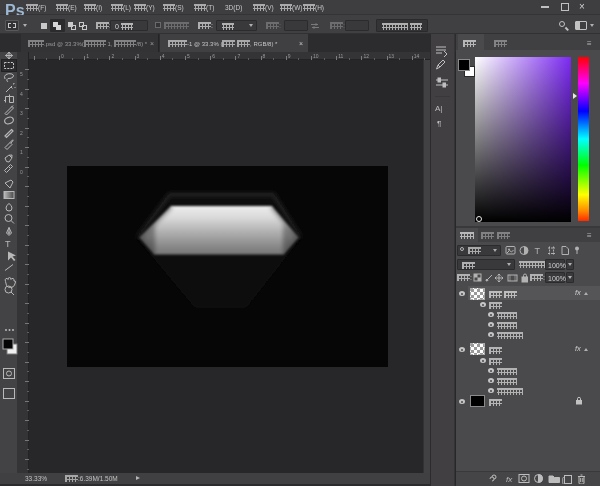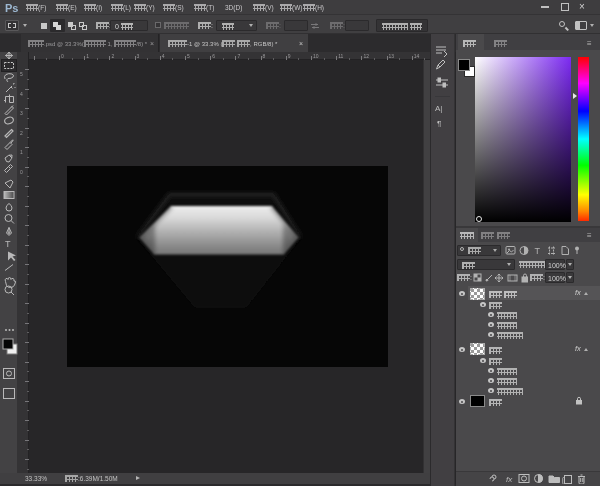--- a/index.html
+++ b/index.html
@@ -9,21 +9,21 @@
  background-image:repeating-linear-gradient(to bottom,currentColor 0 1px,transparent 1px 3px),repeating-linear-gradient(to right,currentColor 0 1px,transparent 1px 3px);background-position:0 1px,1px 0;}
 .box{background:#39383a;border:1px solid #2b2a2c;border-radius:1px;}
 .eye{width:6px;height:5px;background:#c6c6c6;border-radius:50%;}
 .eye:after{content:"";position:absolute;left:2px;top:1.5px;width:2px;height:2px;background:#4a494b;border-radius:50%;}
 .chk{width:15px;height:12px;border:1px dashed #aaa;background:repeating-conic-gradient(#fff 0 25%,#9a9a9a 0 50%) 0 0/6px 6px;}
 </style></head>
 <body>
 <div id="app">
 
 <div class="abs" style="left:0;top:0;width:600px;height:15px;background:#3e3d3f;border-bottom:1px solid #343335;"></div>
-<div class="abs" style="left:5px;top:2px;width:13px;height:11px;font-size:11px;font-weight:bold;color:#9db8d2;">Ps</div>
+<div class="abs" style="left:5px;top:2px;width:13px;height:11px;font-size:16px;font-weight:bold;color:#9db8d2;">Ps</div>
 <div id="menus">
       <span class="abs" style="left:26px;top:4px;color:#c9c8ca;font-size:6.5px;"><i class="zh" style="width:12px"></i>(F)</span>
       <span class="abs" style="left:56px;top:4px;color:#c9c8ca;font-size:6.5px;"><i class="zh" style="width:12px"></i>(E)</span>
       <span class="abs" style="left:84px;top:4px;color:#c9c8ca;font-size:6.5px;"><i class="zh" style="width:12px"></i>(I)</span>
       <span class="abs" style="left:111px;top:4px;color:#c9c8ca;font-size:6.5px;"><i class="zh" style="width:12px"></i>(L)</span>
       <span class="abs" style="left:134px;top:4px;color:#c9c8ca;font-size:6.5px;"><i class="zh" style="width:12px"></i>(Y)</span>
       <span class="abs" style="left:163px;top:4px;color:#c9c8ca;font-size:6.5px;"><i class="zh" style="width:12px"></i>(S)</span>
       <span class="abs" style="left:194px;top:4px;color:#c9c8ca;font-size:6.5px;"><i class="zh" style="width:12px"></i>(T)</span>
       <span class="abs" style="left:225px;top:4px;color:#c9c8ca;font-size:6.5px;">3D(D)</span>
       <span class="abs" style="left:253px;top:4px;color:#c9c8ca;font-size:6.5px;"><i class="zh" style="width:12px"></i>(V)</span>

